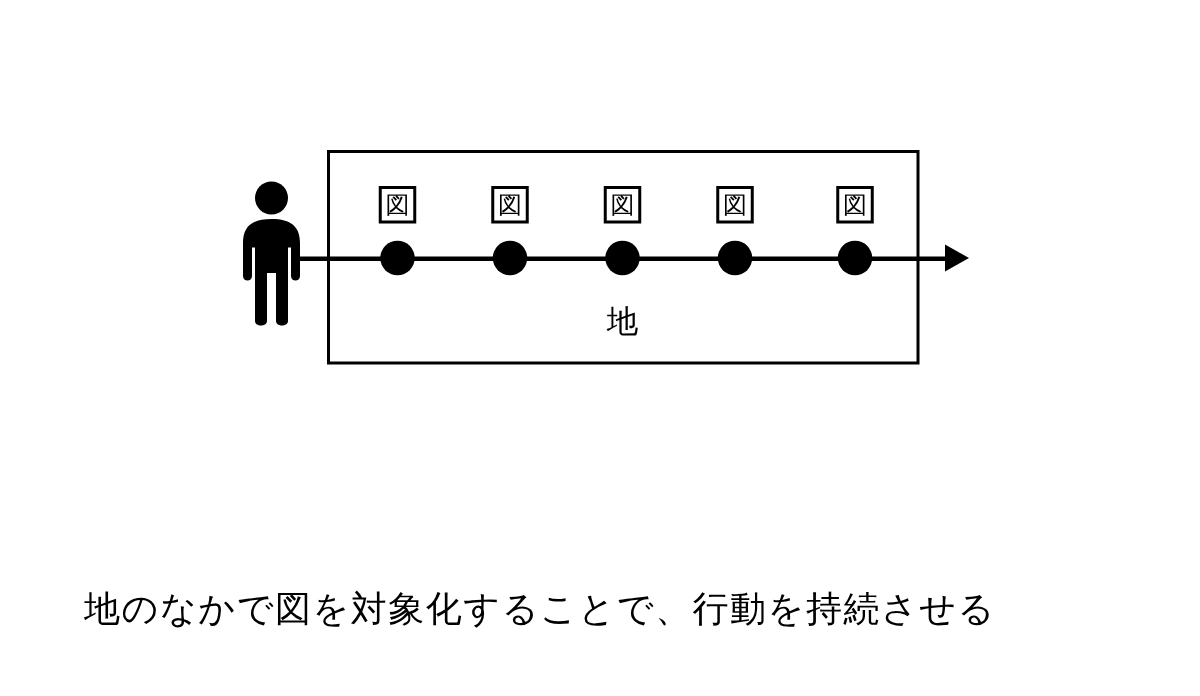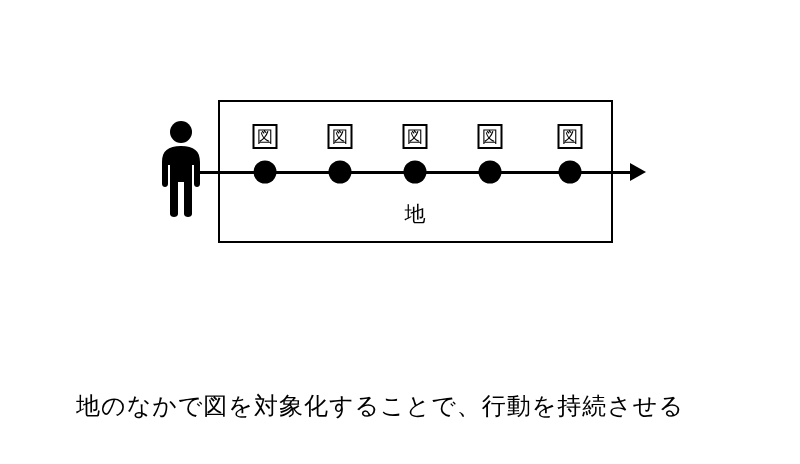--- a/index.html
+++ b/index.html
@@ -103,21 +103,20 @@
     position: absolute;
     left: 0;
     top: 392px;
     width: 720px;
     text-align: center;
     font-size: 24px;
     line-height: 1.2;
     color: #000000;
     letter-spacing: 1px;
     white-space: nowrap;
-    margin-left: 20px;
   }
 </style>
 </head>
 <body>
 
 <div class="canvas">
 
   <div class="person">
     <svg width="46" height="98" viewBox="0 0 46 98" xmlns="http://www.w3.org/2000/svg">
       <circle cx="23" cy="12" r="11" fill="#000000"></circle>

